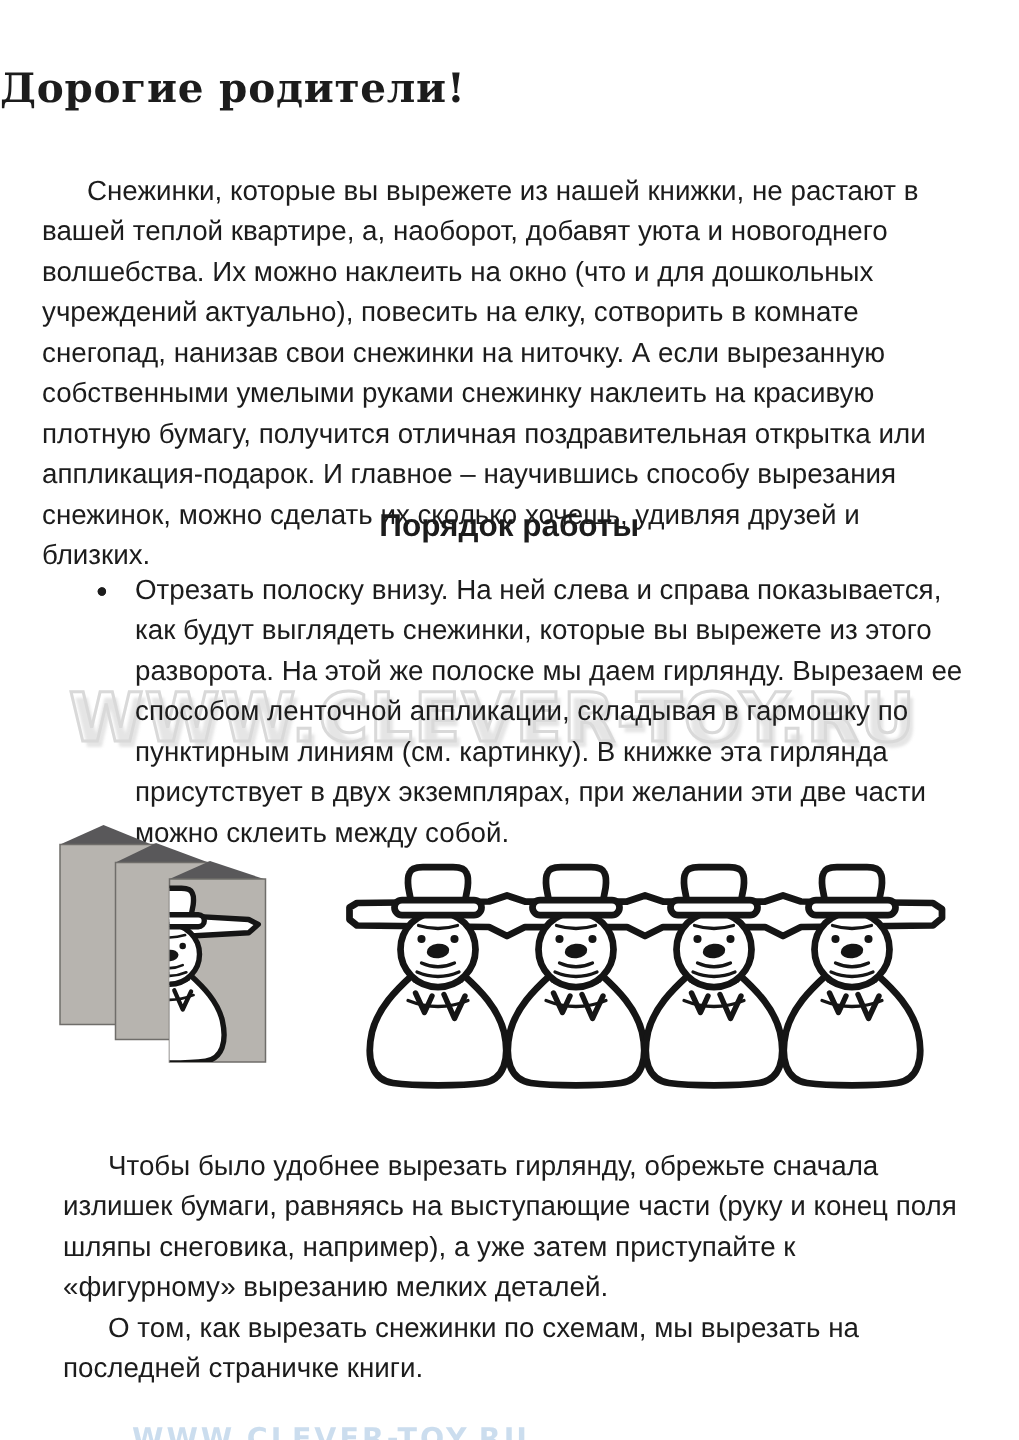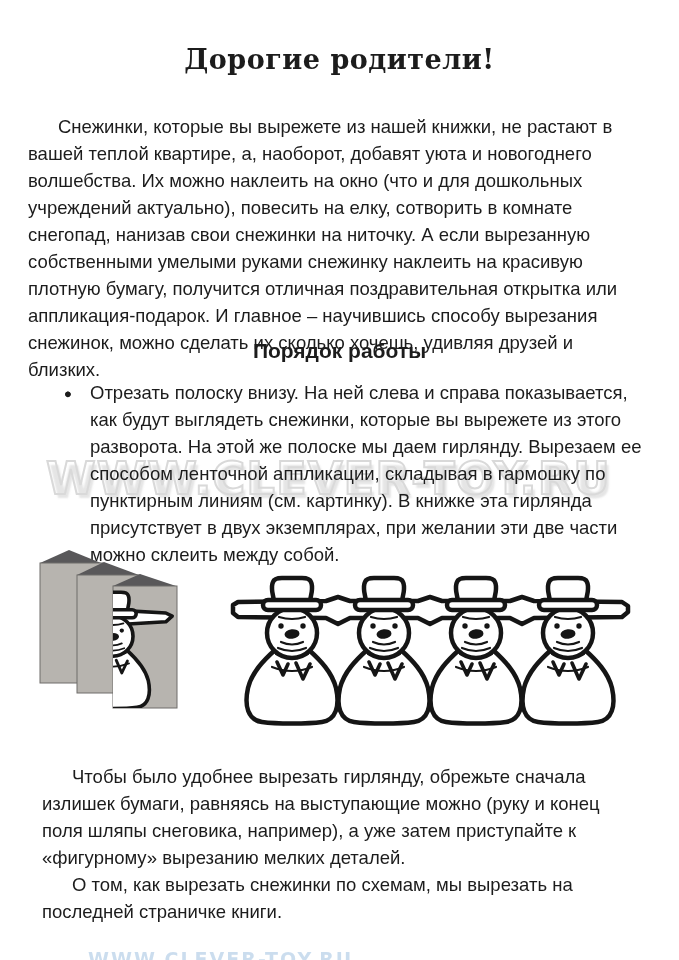--- a/index.html
+++ b/index.html
@@ -4,21 +4,21 @@
 <style>
   html,body { margin:0; padding:0; background:#e9e9e9; }
   .sheet {
     position:relative; width:679px; height:960px; margin:0 auto;
     background:#ffffff; overflow:hidden;
     font-family:"Liberation Sans", sans-serif; color:#1c1c1c;
   }
 
   .title {
     position:absolute; top:44px; left:0; width:679px; margin:0;
-    text-align:center; font-family:"DejaVu Serif", serif;
+    font-family:"DejaVu Serif", serif;
     font-size:27px; font-weight:bold; letter-spacing:0.5px; z-index:1;
   }
   .intro {
     position:absolute; top:113px; left:28px; width:600px; margin:0;
     font-size:18.5px; line-height:27px; text-indent:30px; z-index:1;
   }
   .section-heading {
     position:absolute; top:339px; left:0; width:679px; margin:0;
     text-align:center; font-size:21px; font-weight:bold; z-index:1;
   }
@@ -126,19 +126,19 @@
     <g>
       <path class="outline" d="M 233 60 L 238 57 L 326 56 L 338 52 L 350 56 L 418 56 L 430 52 L 442 56 L 510 56 L 522 52 L 534 56 L 622 57 L 628 61 L 628 67 L 622 72 L 534 73 L 522 79 L 510 73 L 442 73 L 430 79 L 418 73 L 350 73 L 338 79 L 326 73 L 238 72 L 233 68 Z"></path>
       <use href="#sm" transform="translate(292,89)"></use>
       <use href="#sm" transform="translate(384,89)"></use>
       <use href="#sm" transform="translate(476,89)"></use>
       <use href="#sm" transform="translate(568,89)"></use>
     </g>
   </svg>
 
   <div class="outro">
-    <p>Чтобы было удобнее вырезать гирлянду, обрежьте сначала излишек бумаги, равняясь на выступающие можно (руку и конец поля шляпы снеговика, например), а уже затем приступайте к «фигурному» вырезанию мелких деталей.</p>
+    <p>Чтобы было удобнее вырезать гирлянду, обрежьте сначала излишек бумаги, равняясь на выступающие части (руку и конец поля шляпы снеговика, например), а уже затем приступайте к «фигурному» вырезанию мелких деталей.</p>
     <p>О том, как вырезать снежинки по схемам, мы вырезать на последней страничке книги.</p>
   </div>
 
   <div class="wm-bottom">WWW.CLEVER-TOY.RU</div>
 
 </div>
 
 </body></html>

